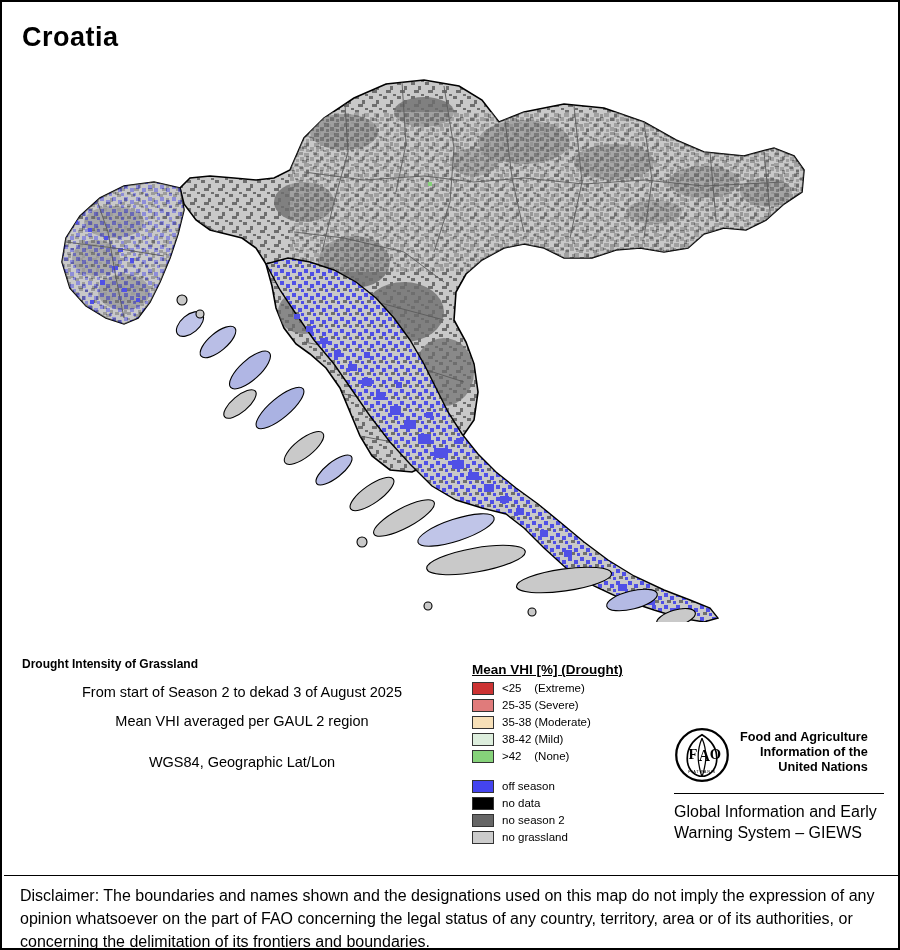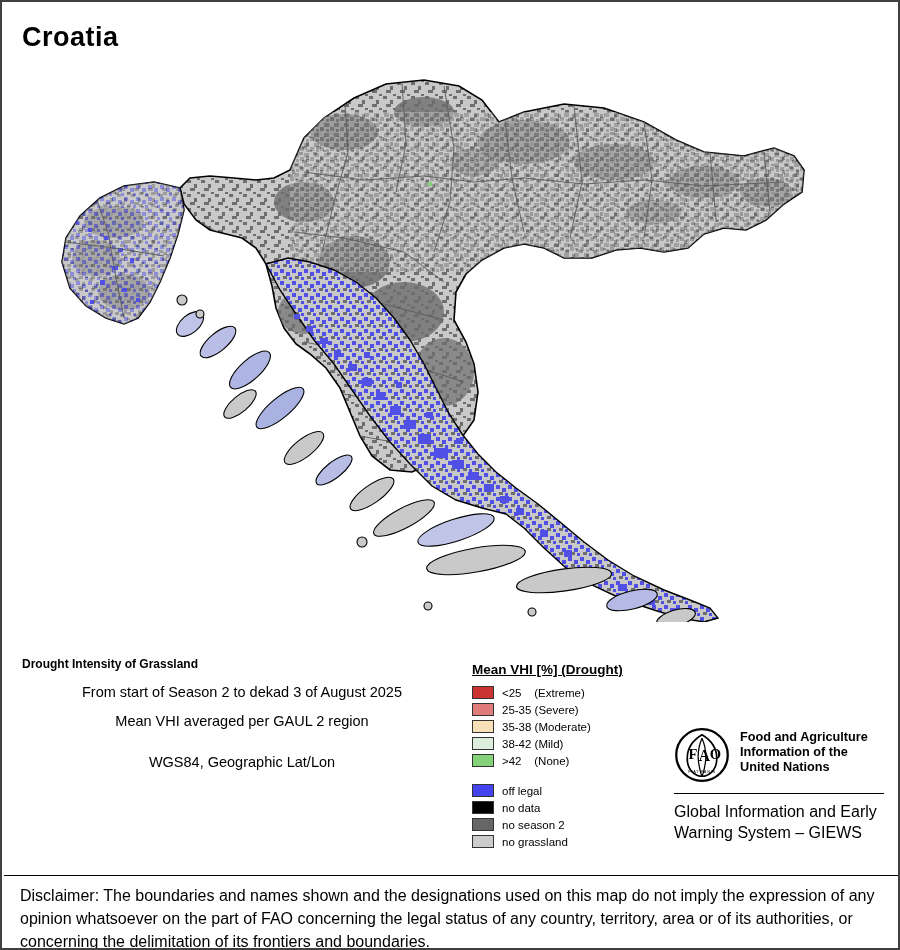--- a/index.html
+++ b/index.html
@@ -8,21 +8,21 @@
     background: #ffffff;
   }
   body {
     font-family: "Liberation Sans", sans-serif;
   }
   #page {
     position: relative;
     width: 900px;
     height: 950px;
     background: #ffffff;
-    border: 2px solid #404040;
+    border: 2px solid #000000;
     box-sizing: border-box;
     overflow: hidden;
   }
   
   #map-title {
     position: absolute;
     left: 20px;
     top: 20px;
     font-size: 27px;
     font-weight: bold;
@@ -71,21 +71,21 @@
   #legend-title {
     font-size: 13.5px;
     font-weight: bold;
     text-decoration: underline;
     margin-bottom: 5px;
     color: #000;
     margin-top: 8px;
   }
   .legend-row {
     display: flex;
-    align-items: flex-end;
+    align-items: flex-start;
     height: 17px;
   }
   .legend-swatch {
     width: 20px;
     height: 11px;
     border: 1px solid #333;
     margin-right: 8px;
     flex: none;
   }
   .legend-label {
@@ -112,20 +112,21 @@
     height: 56px;
     flex: none;
     margin-right: 10px;
   }
   #fao-name {
     font-size: 12.7px;
     font-weight: bold;
     line-height: 1.18;
     color: #000;
     padding-top: 3px;
+    text-align: right;
   }
   #fao-divider {
     height: 1px;
     background: #000;
     margin: 10px 0 8px 0;
     width: 100%;
   }
   #fao-sub {
     font-size: 16px;
     line-height: 1.3;
@@ -367,21 +368,21 @@
     </div>
     <div class="legend-row">
       <span class="legend-swatch" style="background:#86d27a"></span>
       <span class="legend-label">&gt;42    (None)</span>
     </div>
 
     <div id="legend-gap"></div>
 
     <div class="legend-row">
       <span class="legend-swatch" style="background:#4444ee"></span>
-      <span class="legend-label">off legal</span>
+      <span class="legend-label">off season</span>
     </div>
     <div class="legend-row">
       <span class="legend-swatch" style="background:#000000"></span>
       <span class="legend-label">no data</span>
     </div>
     <div class="legend-row">
       <span class="legend-swatch" style="background:#666666"></span>
       <span class="legend-label">no season 2</span>
     </div>
     <div class="legend-row">

